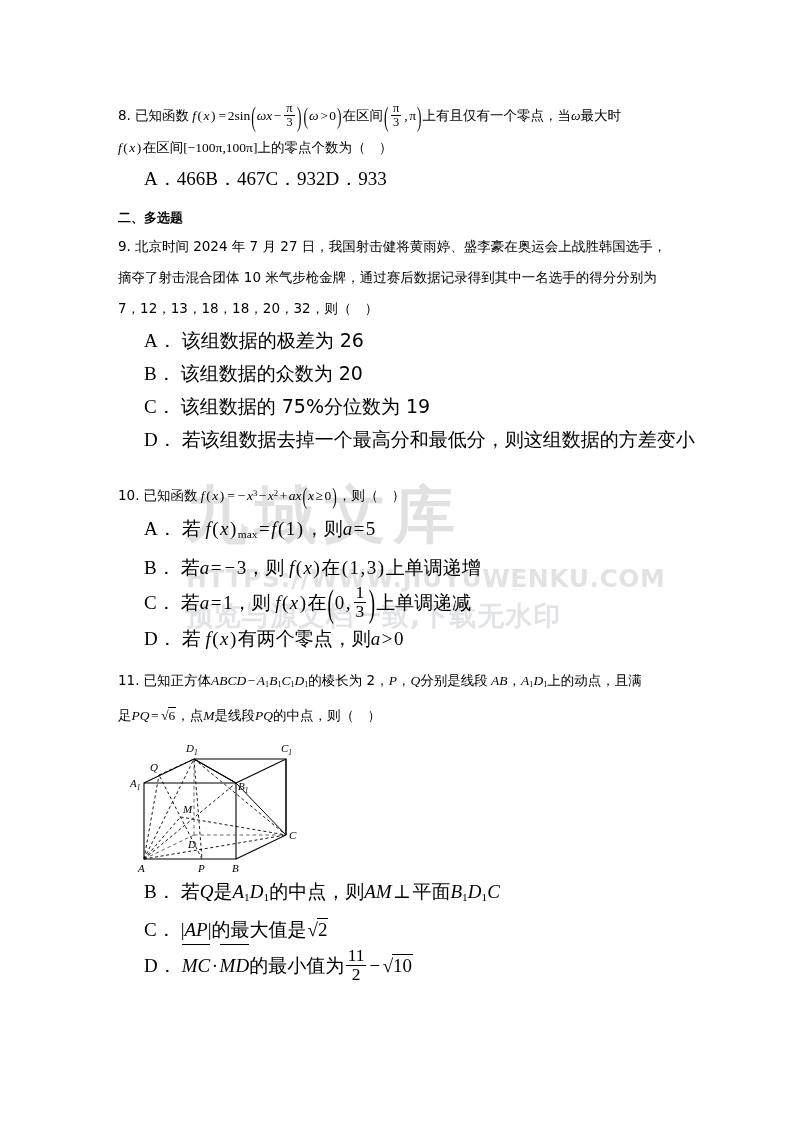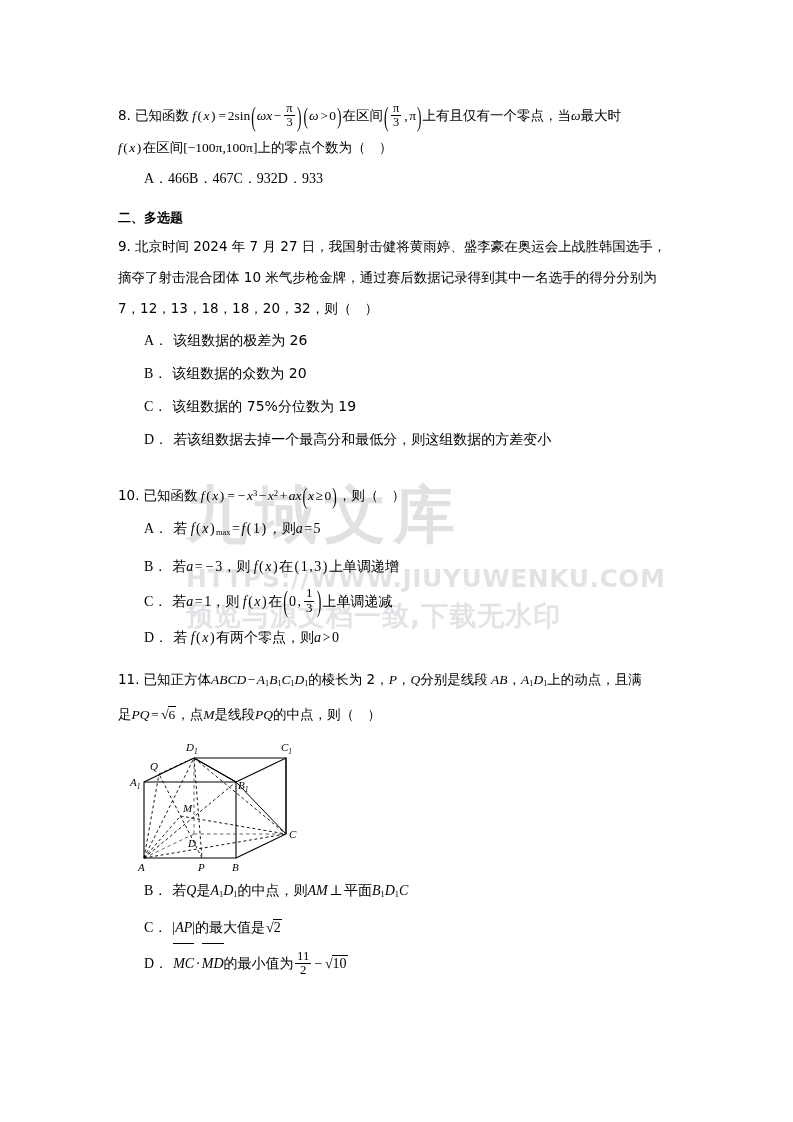--- a/index.html
+++ b/index.html
@@ -79,21 +79,21 @@
     top: 100px;
     width: 580px;
     z-index: 10;
   }
   .line {
     font-size: 13.5px;
     line-height: 31px;
     white-space: nowrap;
   }
   .opt {
-    font-size: 14px;
+    font-size: 19px;
     line-height: 32px;
     padding-left: 26px;
     white-space: nowrap;
   }
   .section-head {
     font-size: 13px;
     font-weight: bold;
     line-height: 26px;
     font-family: "DejaVu Sans", "Liberation Sans", sans-serif;
   }

